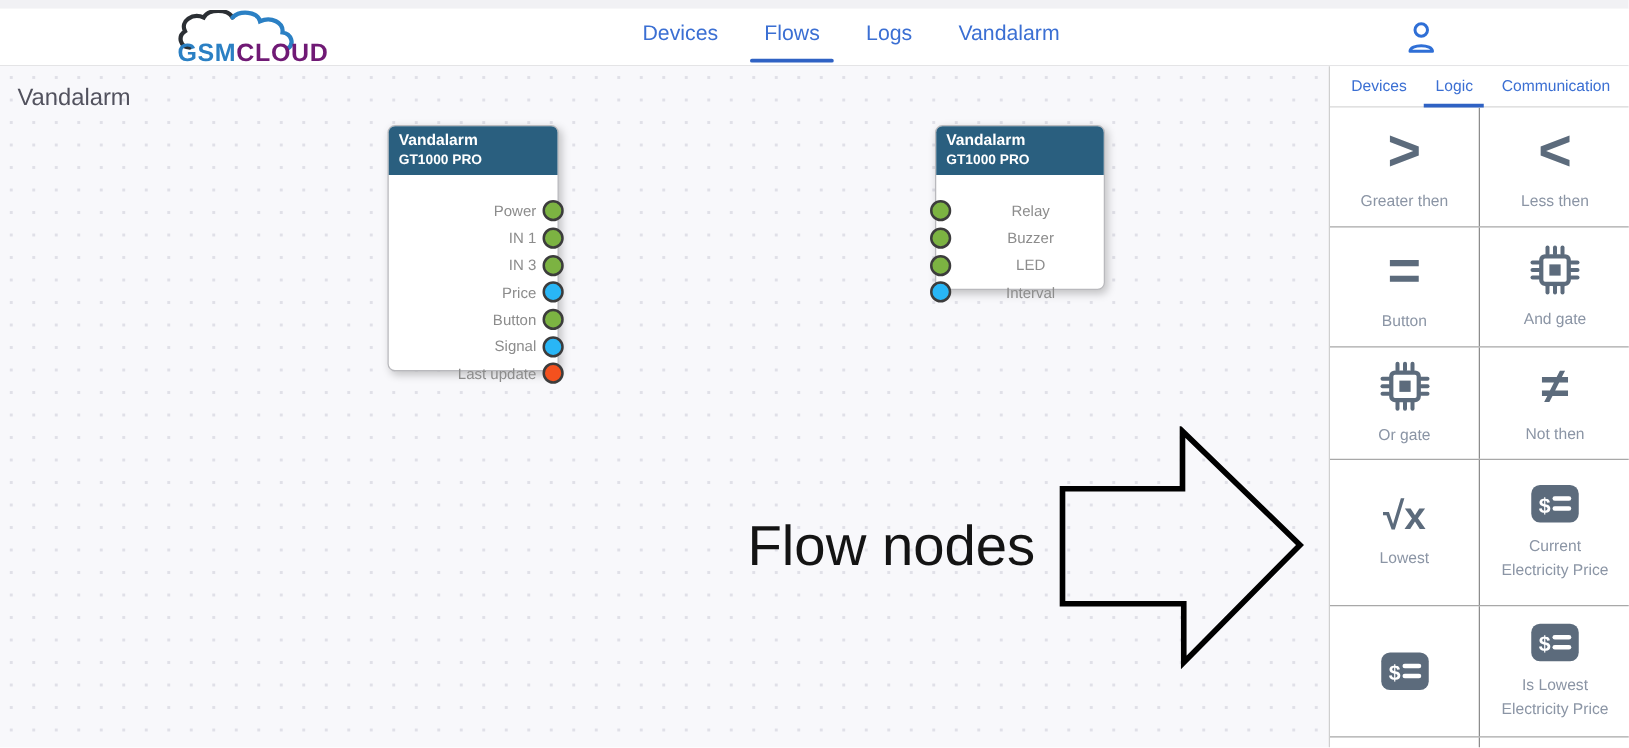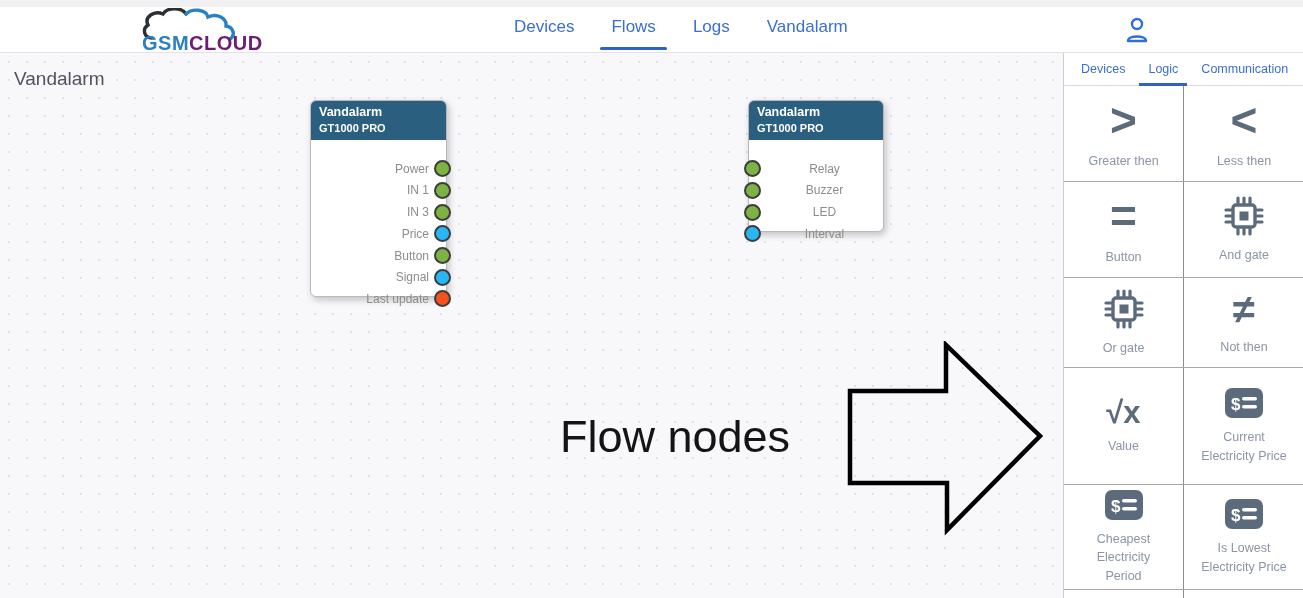--- a/index.html
+++ b/index.html
@@ -37,21 +37,21 @@
   .port-row { position:relative; height:21.7px; display:flex; align-items:center; }
   .port-row.right { justify-content:flex-end; padding-right:17px; }
   .port-row.left { justify-content:center; padding-left:17px; }
   .port-label { font-size:12px; color:#8c8c8c; white-space:nowrap; }
   .port-dot { position:absolute; top:50%; width:17px; height:17px; margin-top:-8.5px; border-radius:50%;
               border:2px solid #3c3c3c; }
   .port-row.right .port-dot { right:-4.5px; }
   .port-row.left .port-dot { left:-5.5px; }
 
   
-  .flow-annotation { position:absolute; left:560px; top:358px; font-size:45px; color:#141414; }
+  .flow-annotation { position:absolute; left:598px; top:358px; font-size:45px; color:#141414; }
   .flow-arrow { position:absolute; left:846px; top:288px; }
 
   
   .sidebar { position:absolute; left:1063px; top:53px; width:240px; height:545px; background:#fff; border-left:1px solid #cfcfcf; }
   .sidebar-tabs { position:relative; height:33px; display:flex; align-items:center; padding-left:17px; gap:23px; border-bottom:1px solid #d8d8d8; }
   .sidebar-tab { position:relative; font-size:12.5px; color:#3b6fd3; cursor:pointer; }
   .sidebar-tab.active::after { content:""; position:absolute; left:-9px; right:-9px; bottom:-10px; height:3px; background:#2f62c4; }
   .palette { position:absolute; left:0; top:33px; width:240px; bottom:0; overflow:hidden; }
   .palette-row { display:flex; border-bottom:1px solid #a8a8a8; }
   .palette-cell { width:50%; display:flex; flex-direction:column; align-items:center; justify-content:center; cursor:grab; }
@@ -240,21 +240,21 @@
         </div>
         <div class="palette-cell">
           <div class="cell-icon glyph-md">≠</div>
           <div class="cell-label">Not then</div>
         </div>
       </div>
 
       <div class="palette-row" style="height:117px;">
         <div class="palette-cell">
           <div class="cell-icon glyph-sqrt">√x</div>
-          <div class="cell-label">Value</div>
+          <div class="cell-label">Lowest</div>
         </div>
         <div class="palette-cell">
           <div class="cell-icon">
             <svg width="40" height="32" viewBox="0 0 40 32">
               <rect x="1" y="1" width="38" height="30" rx="7" fill="#5c6b7c"></rect>
               <text x="7" y="23" font-family="Liberation Sans, sans-serif" font-size="17" font-weight="bold" fill="#fff">$</text>
               <rect x="18" y="10" width="15" height="3.6" rx="1.8" fill="#fff"></rect>
               <rect x="18" y="18" width="15" height="3.6" rx="1.8" fill="#fff"></rect>
             </svg>
           </div>
@@ -265,21 +265,20 @@
       <div class="palette-row" style="height:105px;">
         <div class="palette-cell">
           <div class="cell-icon">
             <svg width="40" height="32" viewBox="0 0 40 32">
               <rect x="1" y="1" width="38" height="30" rx="7" fill="#5c6b7c"></rect>
               <text x="7" y="23" font-family="Liberation Sans, sans-serif" font-size="17" font-weight="bold" fill="#fff">$</text>
               <rect x="18" y="10" width="15" height="3.6" rx="1.8" fill="#fff"></rect>
               <rect x="18" y="18" width="15" height="3.6" rx="1.8" fill="#fff"></rect>
             </svg>
           </div>
-          <div class="cell-label">Cheapest Electricity Period</div>
         </div>
         <div class="palette-cell">
           <div class="cell-icon">
             <svg width="40" height="32" viewBox="0 0 40 32">
               <rect x="1" y="1" width="38" height="30" rx="7" fill="#5c6b7c"></rect>
               <text x="7" y="23" font-family="Liberation Sans, sans-serif" font-size="17" font-weight="bold" fill="#fff">$</text>
               <rect x="18" y="10" width="15" height="3.6" rx="1.8" fill="#fff"></rect>
               <rect x="18" y="18" width="15" height="3.6" rx="1.8" fill="#fff"></rect>
             </svg>
           </div>

